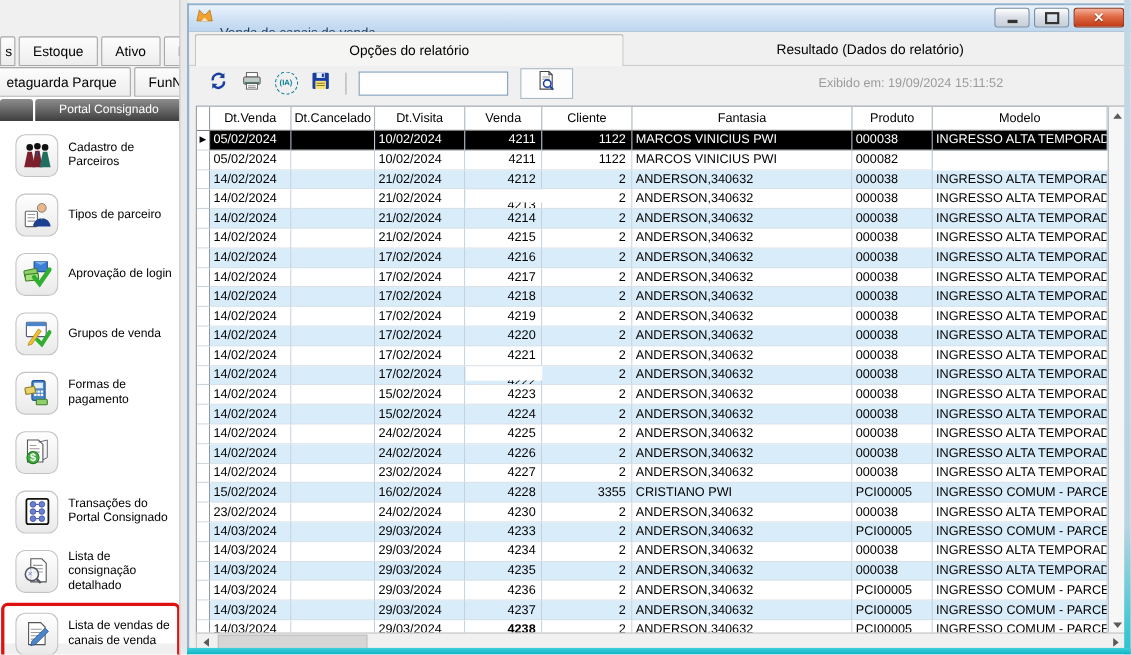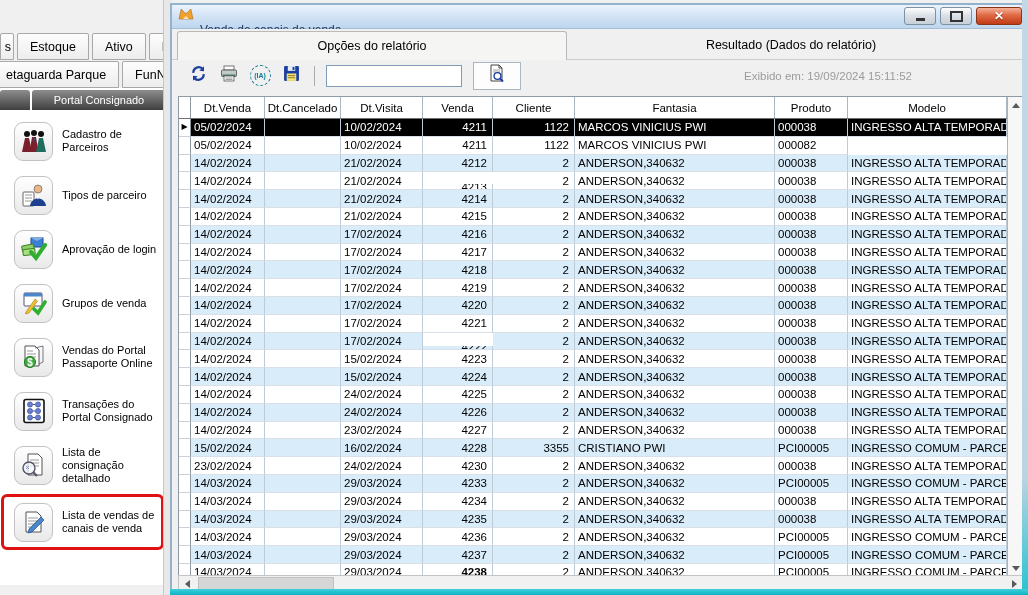--- a/index.html
+++ b/index.html
@@ -193,30 +193,46 @@
             <rect x="3" y="3" width="18" height="3.5" fill="#4d86c8"></rect>
             <path d="M5 22 L14 9 L16.5 11 L8 23 L4.5 24 Z" fill="#f0c030" stroke="#a07a10" stroke-width="0.6"></path>
             <path d="M13 19 L17 23 L24 12" stroke="#2fae2f" stroke-width="3.6" fill="none" stroke-linecap="round"></path>
           </svg>
         </div>
         <div class="side-label">Grupos de venda</div>
       </div>
       <div class="side-item">
         <div class="side-icon">
           <svg width="26" height="26" viewBox="0 0 26 26">
+            <rect x="8" y="2" width="12" height="18" rx="2" fill="#4d86c8" stroke="#1d4f94"></rect>
+            <rect x="10" y="4" width="8" height="5" fill="#dfeefc"></rect>
+            <rect x="10" y="11" width="2.2" height="2" fill="#fff"></rect>
+            <rect x="13" y="11" width="2.2" height="2" fill="#fff"></rect>
+            <rect x="16" y="11" width="2.2" height="2" fill="#fff"></rect>
+            <rect x="10" y="14" width="2.2" height="2" fill="#fff"></rect>
+            <rect x="13" y="14" width="2.2" height="2" fill="#fff"></rect>
+            <rect x="16" y="14" width="2.2" height="2" fill="#fff"></rect>
+            <rect x="2" y="8" width="9" height="6" rx="1" fill="#e8d26a" stroke="#8a7a20" transform="rotate(-10 6 11)"></rect>
+            <rect x="12" y="19" width="10" height="5" rx="1" fill="#8fd06a" stroke="#3f7f2a"></rect>
+          </svg>
+        </div>
+        <div class="side-label">Formas de pagamento</div>
+      </div>
+      <div class="side-item">
+        <div class="side-icon">
+          <svg width="26" height="26" viewBox="0 0 26 26">
             <path d="M4 2 H14 L18 6 V22 H4 Z" fill="#fff" stroke="#555"></path>
             <line x1="6" y1="7" x2="12" y2="7" stroke="#999"></line>
             <line x1="6" y1="10" x2="15" y2="10" stroke="#999"></line>
             <line x1="6" y1="13" x2="15" y2="13" stroke="#999"></line>
             <path d="M14 4 L22 2 L22 18 L18 20" fill="none" stroke="#556" stroke-width="0.8"></path>
             <circle cx="9" cy="18" r="5.5" fill="#3fae3f" stroke="#1f7a1f"></circle>
             <text x="9" y="21.5" font-size="10" font-weight="bold" fill="#fff" text-anchor="middle" font-family="Liberation Sans, sans-serif">$</text>
           </svg>
         </div>
-        <div class="side-label">Vendas do Portal Passaporte Online</div>
       </div>
       <div class="side-item">
         <div class="side-icon">
           <svg width="26" height="26" viewBox="0 0 26 26">
             <rect x="3" y="1.5" width="20" height="23" rx="2" fill="#fff" stroke="#111" stroke-width="1.6"></rect>
             <g fill="#6a7fd0" stroke="#2a3f90" stroke-width="0.6">
               <circle cx="9" cy="6.5" r="2.6"></circle>
               <circle cx="17" cy="6.5" r="2.6"></circle>
               <circle cx="9" cy="13" r="2.6"></circle>
               <circle cx="17" cy="13" r="2.6"></circle>

